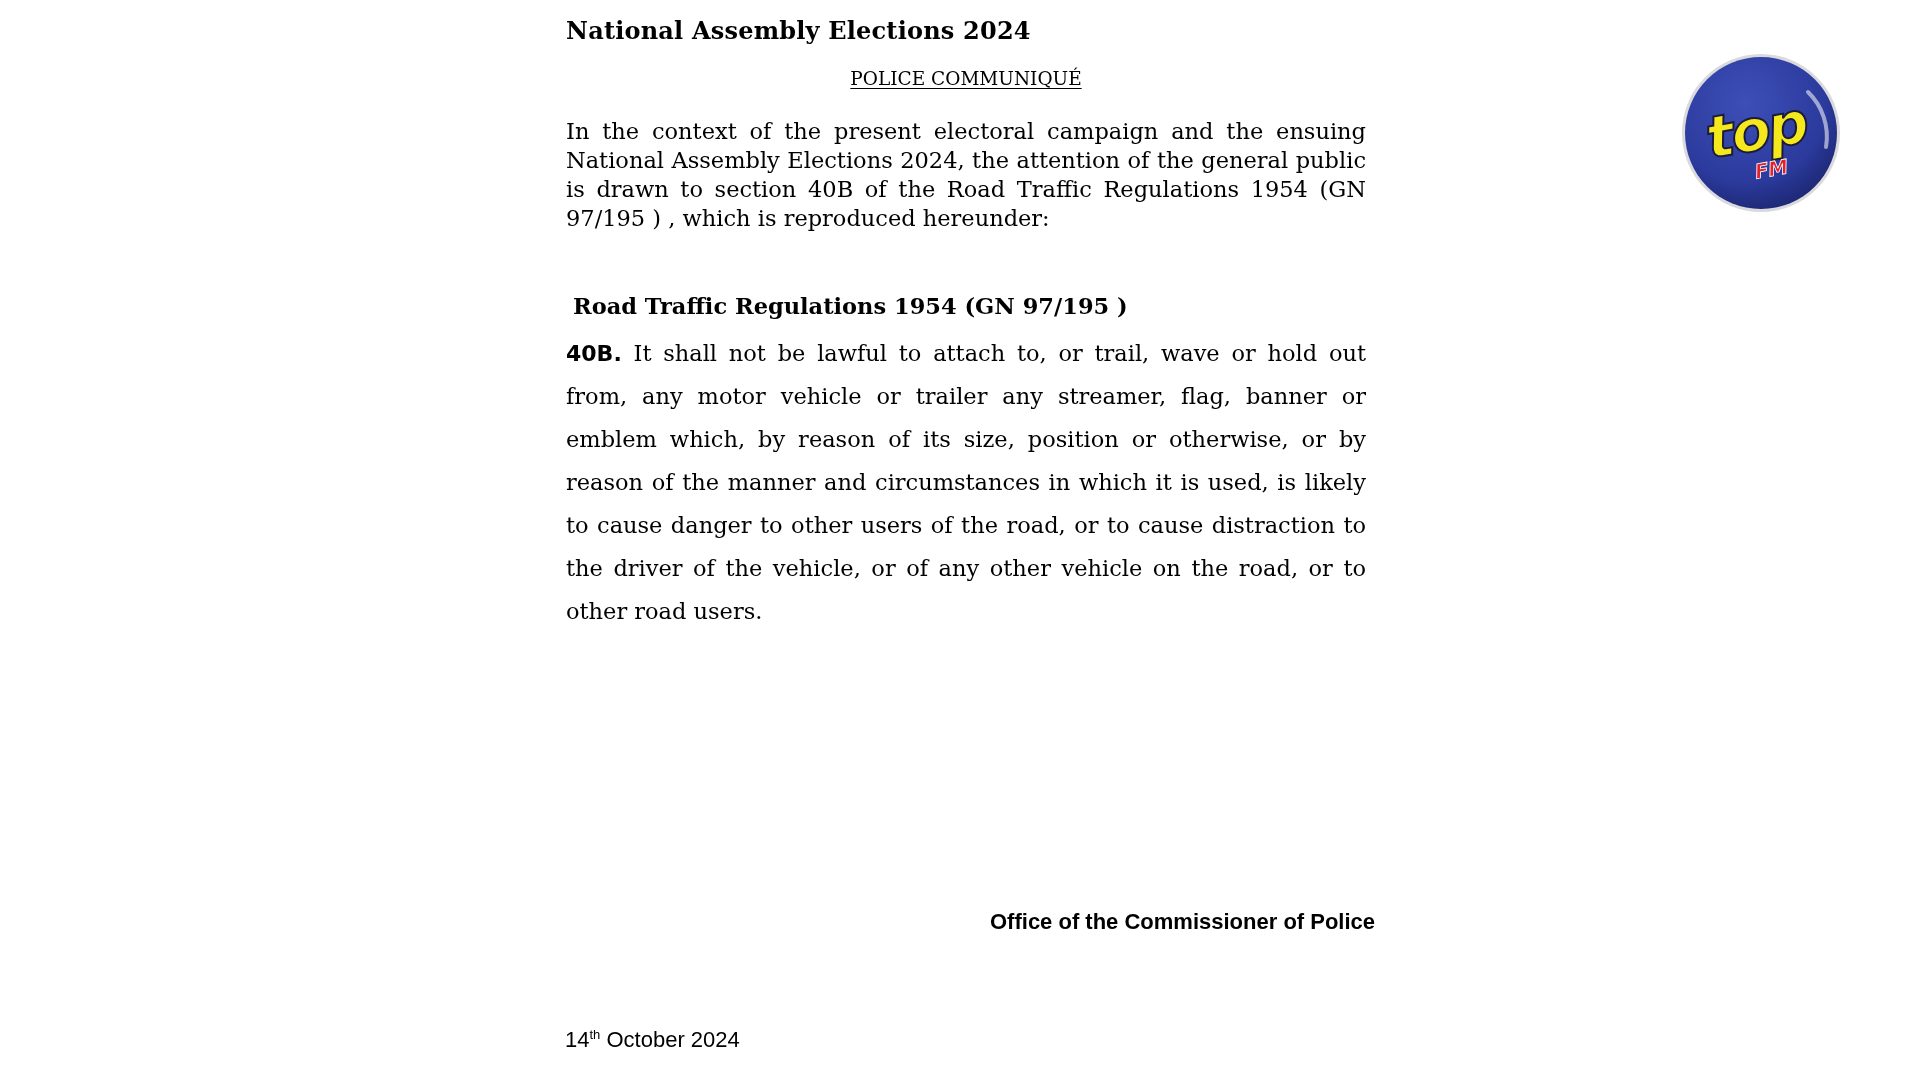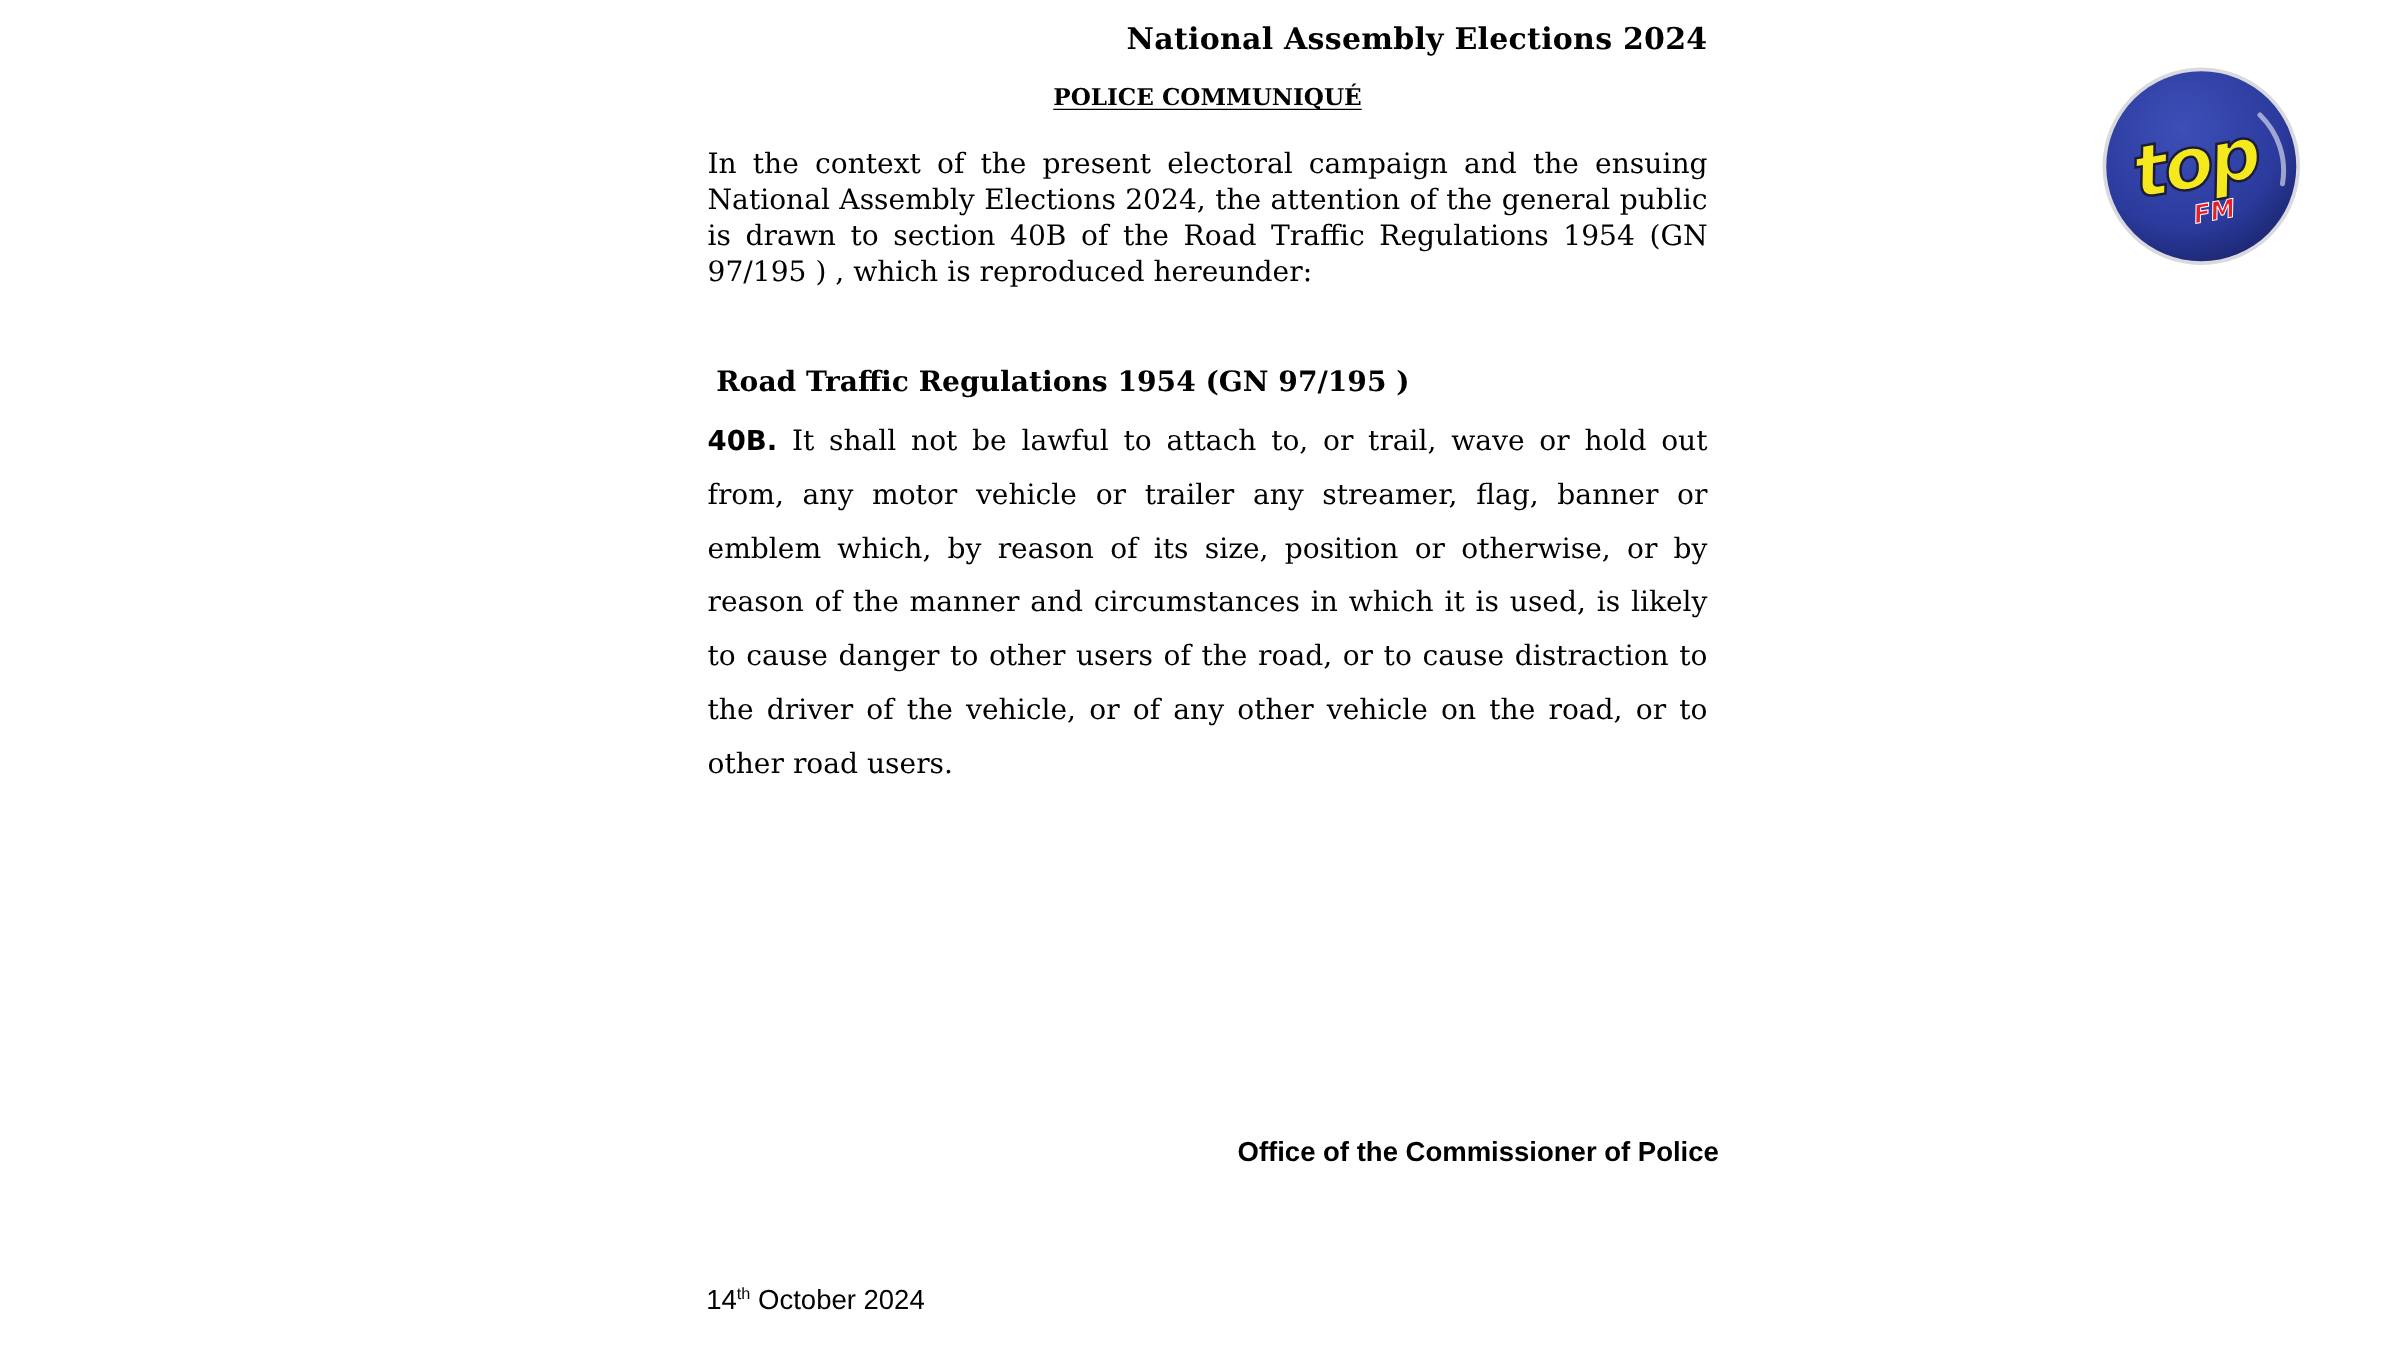--- a/index.html
+++ b/index.html
@@ -19,35 +19,35 @@
     }
     .sans {
       font-family: "Liberation Sans", "DejaVu Sans", sans-serif;
       margin-top: 16px;
     }
     #doc-title {
       position: absolute;
       left: 566px;
       width: 800px;
       top: 15px;
-      text-align: right;
+      text-align: left;
       font-size: 24px;
       font-weight: bold;
       letter-spacing: 0.2px;
       line-height: 32px;
       white-space: nowrap;
     }
     #doc-subtitle {
       position: absolute;
       left: 566px;
       width: 800px;
       top: 67px;
       text-align: center;
       font-size: 18.5px;
-      font-weight: bold;
+      font-weight: normal;
       text-decoration: underline;
       text-underline-offset: 3px;
       line-height: 24px;
       white-space: nowrap;
     }
     #intro-paragraph {
       position: absolute;
       left: 566px;
       width: 800px;
       top: 117px;

